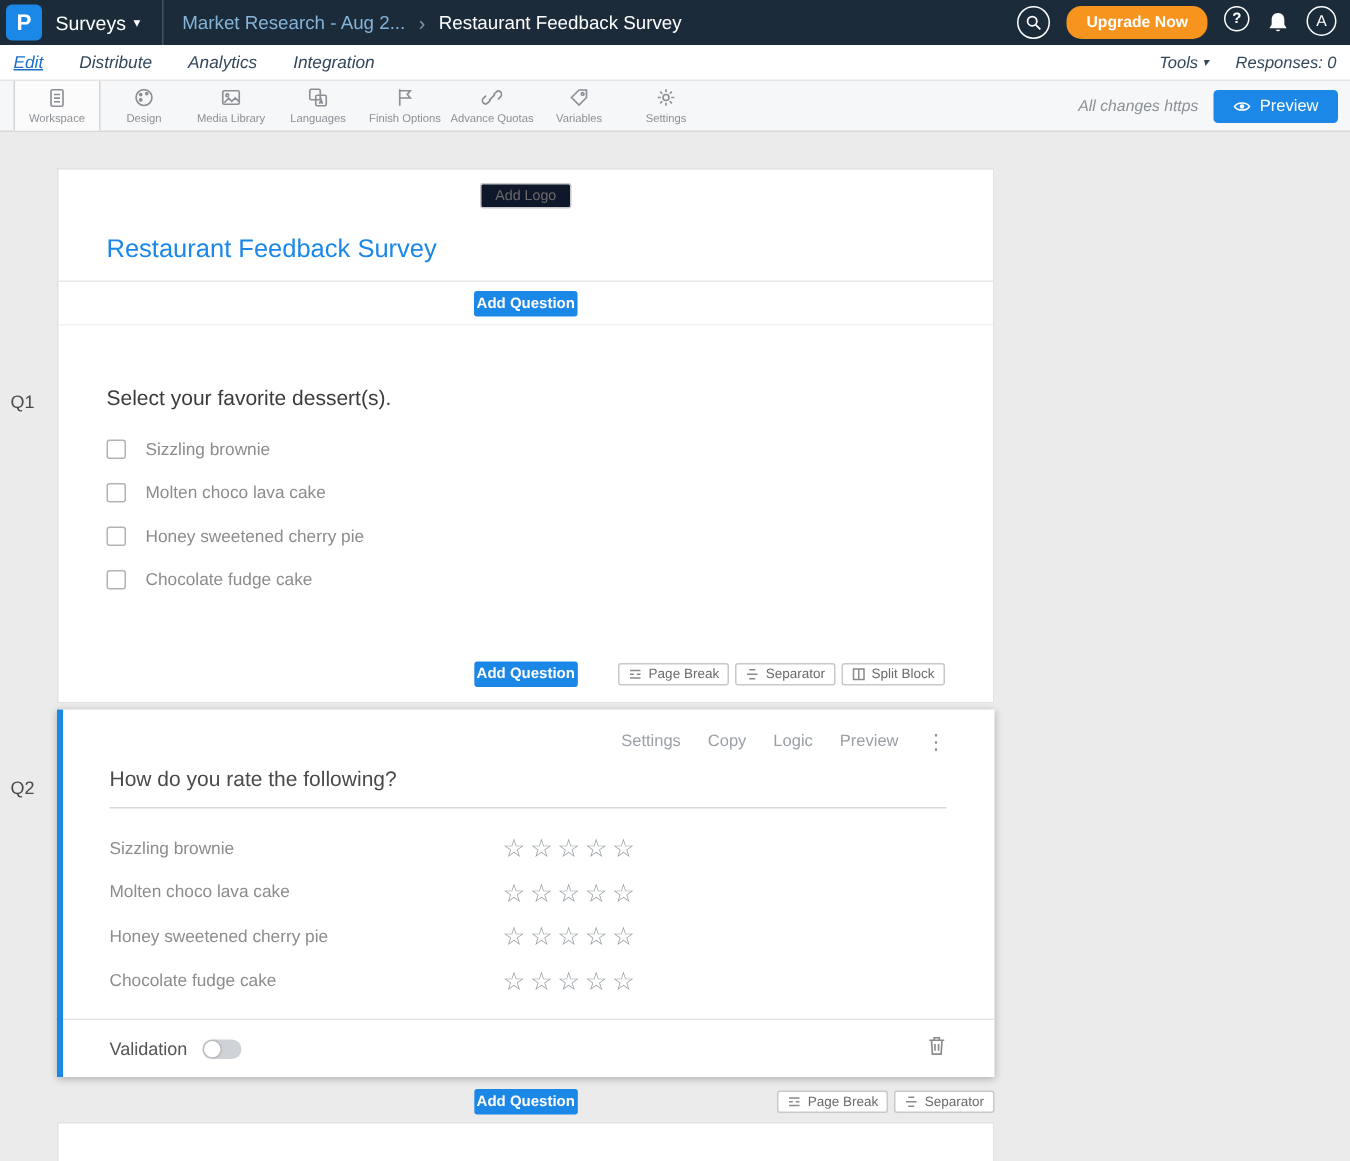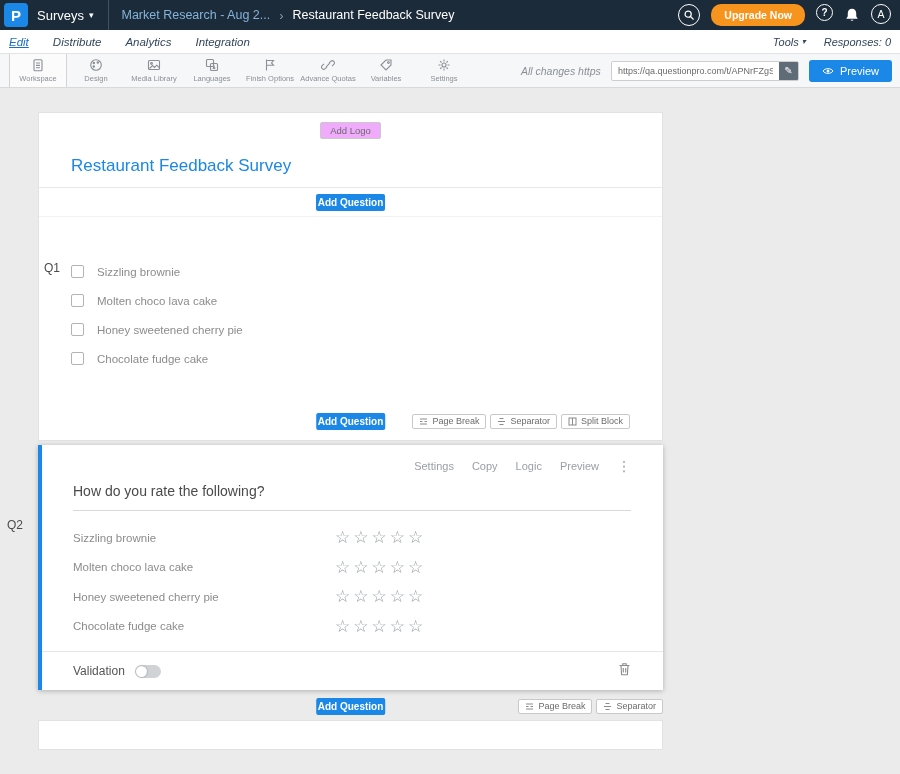--- a/index.html
+++ b/index.html
@@ -49,27 +49,27 @@
   .urlbox input { border:none; outline:none; flex:1; font-size:9px; color:#6a6a6a; padding:0 6px; font-family:inherit; min-width:0;}
   .url-edit { width:19px; height:100%; background:#5f6b76; color:#fff; display:flex; align-items:center; justify-content:center;
               font-size:10px; cursor:pointer; flex:0 0 auto;}
   .preview-btn { background:#1b87e6; color:#fff; border:none; height:22px; border-radius:3px; font-size:11px;
                  display:flex; align-items:center; gap:6px; padding:0 13px; cursor:pointer; font-family:inherit;}
 
   
   .content { position:relative; flex:1; background:#ebebeb; overflow:hidden; }
   .survey-col { position:absolute; left:38px; top:24px; width:625px; }
   .qnum { position:absolute; font-size:12px; color:#4a4a4a; left:-31px; }
-  .qnum-1 { top:149px;margin-left:37px; }
+  .qnum-1 { top:149px; }
   .qnum-2 { top:406px; }
 
   .card { background:#fff; border:1px solid #e2e2e2; }
   .sec-logo { padding-top:7px; border-bottom:1px solid #e8e8e8; }
   .add-logo-wrap { text-align:center; }
-  .add-logo-btn { font-size:9.5px; color:#6b6b6b; background:#f0abfc; border:1px solid #c9c9c9; border-radius:2px;
+  .add-logo-btn { font-size:9.5px; color:#6b6b6b; background:#0f172a; border:1px solid #c9c9c9; border-radius:2px;
                   padding:2px 9px; cursor:pointer; font-family:inherit;}
   .survey-title { font-size:17px; color:#1b87e6; padding:17px 0 11px 32px; font-weight:normal;}
   .addq-row { height:29px; display:flex; align-items:center; justify-content:center; border-bottom:1px solid #f2f2f2;}
   .addq-btn { background:#1b87e6; color:#fff; border:none; font-size:10px; font-weight:bold; padding:3px 2px;
               border-radius:2px; cursor:pointer; font-family:inherit;}
 
   .q1-body { padding:40px 32px 8px 32px; }
   .q-text { font-size:14px; color:#3b3b3b; margin-bottom:12px; cursor:pointer;}
   .opt { display:flex; align-items:center; gap:13px; height:29px; }
   .checkbox { width:13px; height:13px; border:1px solid #b3b3b3; border-radius:2px; background:#fff; cursor:pointer; flex:0 0 auto;}
@@ -216,26 +216,20 @@
     </div>
     <div class="ribbon-item">
       <svg width="14" height="14" viewBox="0 0 14 14">
         <circle cx="7" cy="7" r="2"></circle>
           <path d="M7 1.5 v2 M7 10.5 v2 M1.5 7 h2 M10.5 7 h2 M3.1 3.1 l1.4 1.4 M9.5 9.5 l1.4 1.4 M10.9 3.1 L9.5 4.5 M4.5 9.5 l-1.4 1.4"></path>
       </svg>
       <span class="rlabel">Settings</span>
     </div>
     <div class="ribbon-right">
       <span class="saved-text">All changes https</span>
-      <div class="urlbox">
-        <input type="text" value="https://qa.questionpro.com/t/APNrFZgS" style="">
-        <div class="url-edit">
-          <span>✎</span>
-        </div>
-      </div>
       <button class="preview-btn">
         <svg width="12" height="10" viewBox="0 0 12 10">
           <path d="M1 5 C3 1.8 9 1.8 11 5 C9 8.2 3 8.2 1 5 Z" stroke="#fff" fill="none"></path>
           <circle cx="6" cy="5" r="1.5" fill="#fff"></circle>
         </svg>
         <span>Preview</span>
       </button>
     </div>
   </div>
 
@@ -248,20 +242,21 @@
         <div class="sec-logo">
           <div class="add-logo-wrap">
             <button class="add-logo-btn">Add Logo</button>
           </div>
           <h1 class="survey-title">Restaurant Feedback Survey</h1>
         </div>
         <div class="addq-row">
           <button class="addq-btn">Add Question</button>
         </div>
         <div class="q1-body">
+          <div class="q-text">Select your favorite dessert(s).</div>
           <div class="opt">
             <span class="checkbox"></span>
             <span class="opt-label">Sizzling brownie</span>
           </div>
           <div class="opt">
             <span class="checkbox"></span>
             <span class="opt-label">Molten choco lava cake</span>
           </div>
           <div class="opt">
             <span class="checkbox"></span>

